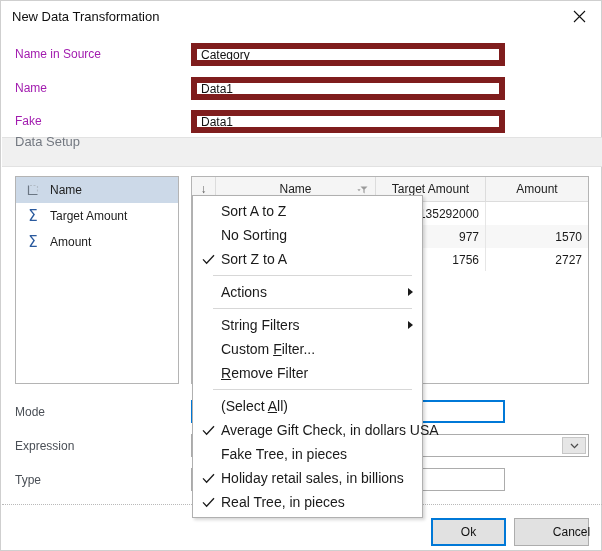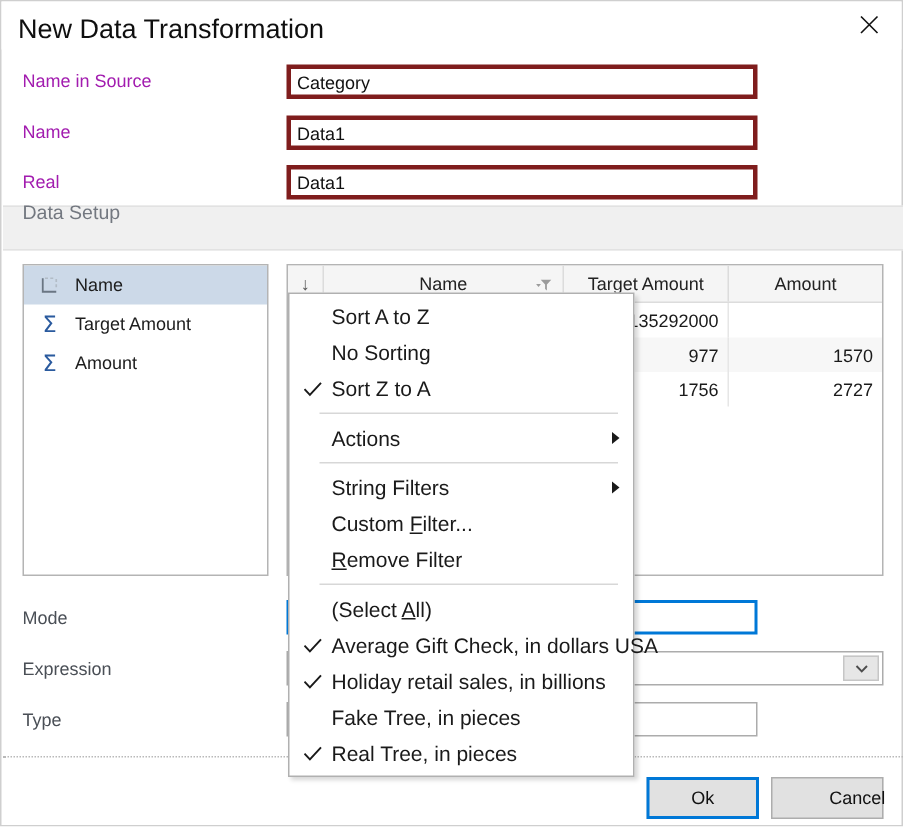--- a/index.html
+++ b/index.html
@@ -34,21 +34,21 @@
     position: absolute;
     left: 0; top: 0;
     width: 600px;
     height: 32px;
     background: #ffffff;
   }
   .title-text {
     position: absolute;
     left: 11px;
     top: 8px;
-    font-size: 18px;
+    font-size: 13px;
     color: #0f0f0f;
     white-space: nowrap;
   }
   .close-btn {
     position: absolute;
     right: 0px;
     top: 0px;
     width: 44px;
     height: 31px;
     display: flex;
@@ -61,21 +61,21 @@
   
   .form-label {
     position: absolute;
     font-size: 12px;
     color: #a21caf;
     white-space: nowrap;
   }
   .textbox {
     position: absolute;
     box-sizing: border-box;
-    border: 3px solid #7f1d1d;
+    border: 6px solid #7f1d1d;
     background: #ffffff;
     font-family: "Liberation Sans", sans-serif;
     font-size: 12px;
     color: #111111;
     padding: 0 4px;
     line-height: 20px;
     outline: none;
   }
 
   
@@ -315,21 +315,21 @@
       </svg>
     </div>
   </div>
 
   <div class="form-label" style="left:14px; top:46px;">Name in Source</div>
   <input class="textbox" style="left: 190px; top: 42px; width: 314px; height: 23px;" value="Category">
 
   <div class="form-label" style="left:14px; top:80px;">Name</div>
   <input class="textbox" style="left: 190px; top: 76px; width: 314px; height: 23px;" value="Data1">
 
-  <div class="form-label" style="left:14px; top:113px;">Real</div>
+  <div class="form-label" style="left:14px; top:113px;">Fake</div>
   <input class="textbox" style="left: 190px; top: 109px; width: 314px; height: 23px;" value="Data1">
 
   <div class="section-band"></div>
   <div class="section-title">Data Setup</div>
 
   <div class="fieldlist">
 
     <div class="field-row selected">
       <span class="field-icon">
         <svg width="14" height="13" viewBox="0 0 14 13" aria-hidden="true">
@@ -466,33 +466,33 @@
     <div class="mi">
       <span class="chk">
         <svg width="13" height="11" viewBox="0 0 13 11" aria-hidden="true">
           <path d="M1 5.4 L4.6 9.2 L12 1.2" stroke="#1a1a1a" stroke-width="1.3" fill="none"></path>
         </svg>
       </span>
       <span class="mi-text">Average Gift Check, in dollars USA</span>
     </div>
 
     <div class="mi">
+      <span class="mi-text">Fake Tree, in pieces</span>
+    </div>
+
+    <div class="mi">
       <span class="chk">
         <svg width="13" height="11" viewBox="0 0 13 11" aria-hidden="true">
           <path d="M1 5.4 L4.6 9.2 L12 1.2" stroke="#1a1a1a" stroke-width="1.3" fill="none"></path>
         </svg>
       </span>
       <span class="mi-text">Holiday retail sales, in billions</span>
     </div>
 
     <div class="mi">
-      <span class="mi-text">Fake Tree, in pieces</span>
-    </div>
-
-    <div class="mi">
       <span class="chk">
         <svg width="13" height="11" viewBox="0 0 13 11" aria-hidden="true">
           <path d="M1 5.4 L4.6 9.2 L12 1.2" stroke="#1a1a1a" stroke-width="1.3" fill="none"></path>
         </svg>
       </span>
       <span class="mi-text">Real Tree, in pieces</span>
     </div>
 
   </div>
 

